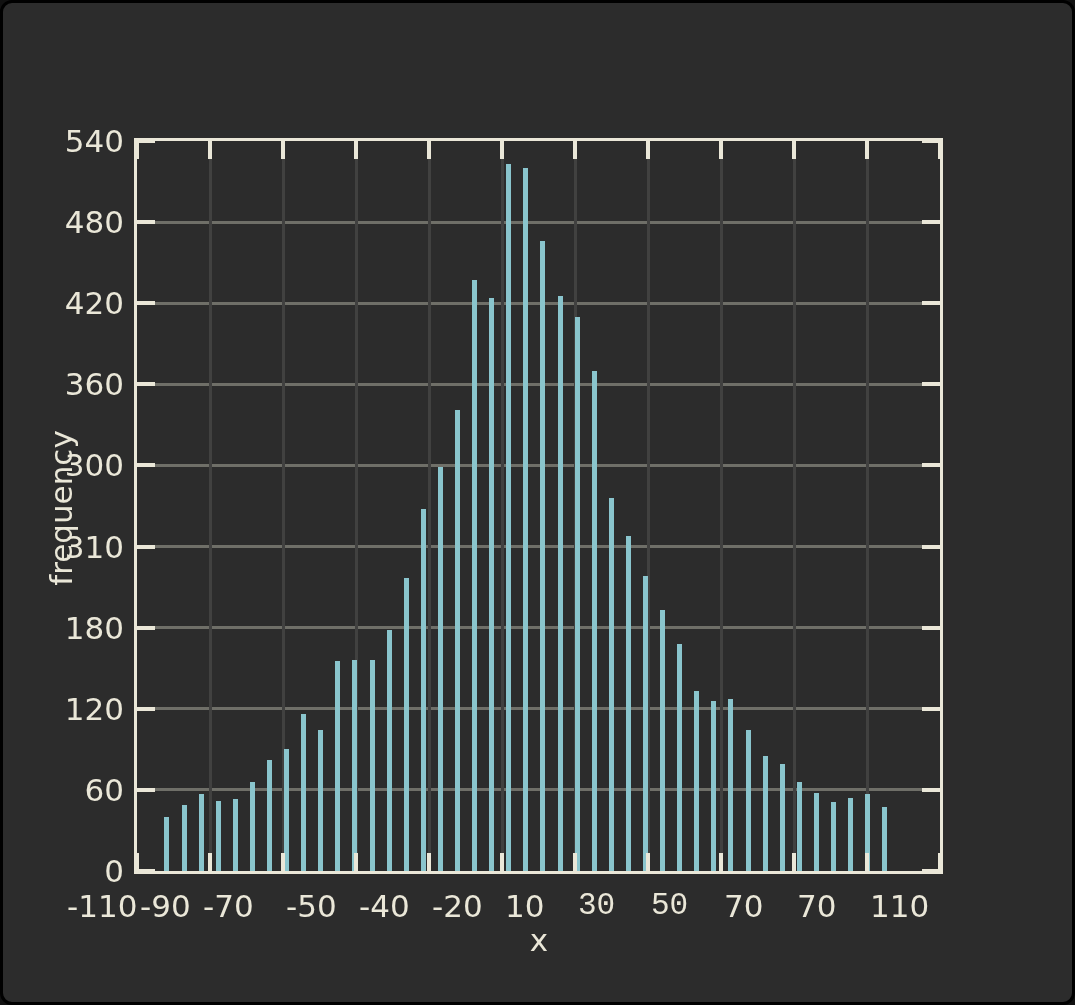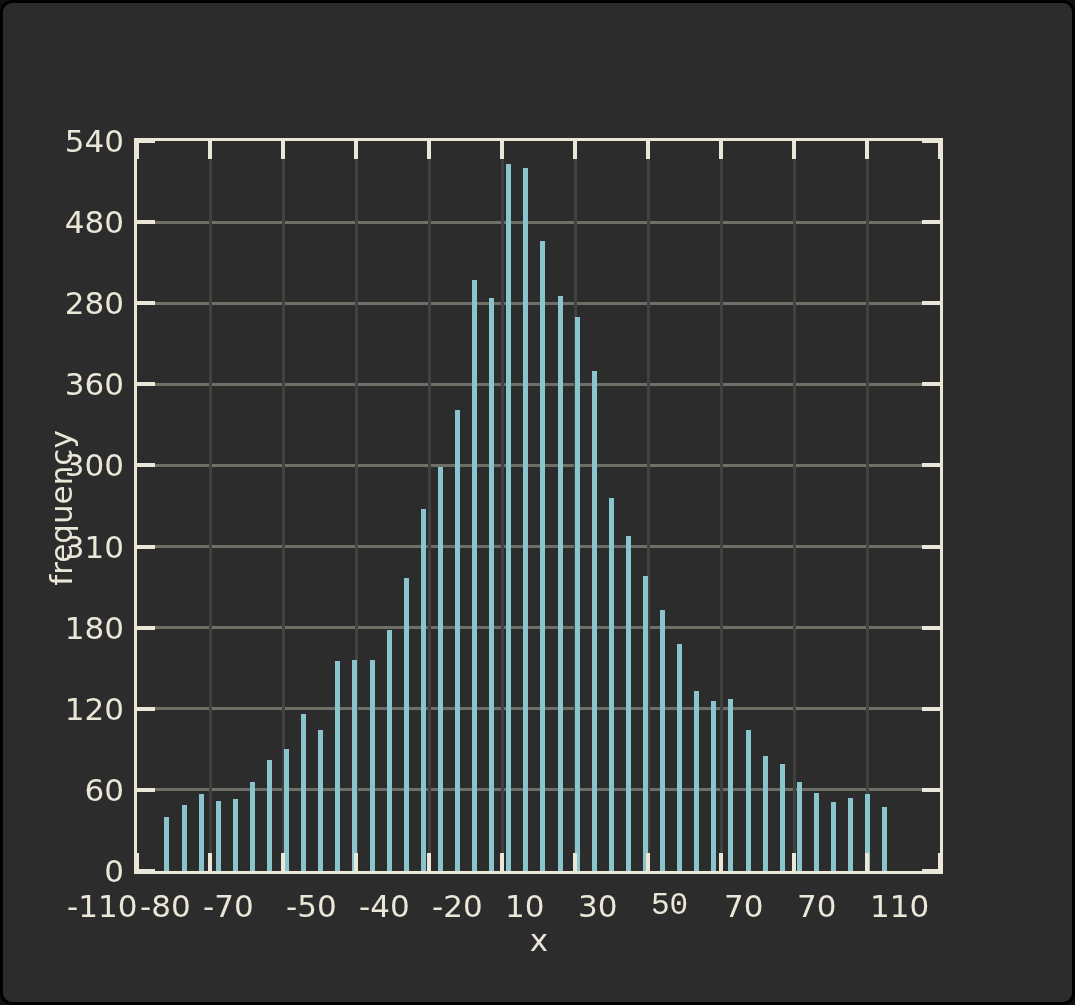--- a/index.html
+++ b/index.html
@@ -148,37 +148,37 @@
       <div class="tick tick-r" style="top: 241.333px;"></div>
       <div class="tick tick-l" style="top: 160.222px;"></div>
       <div class="tick tick-r" style="top: 160.222px;"></div>
       <div class="tick tick-l" style="top: 79.1111px;"></div>
       <div class="tick tick-r" style="top: 79.1111px;"></div>
       <div class="tick tick-l" style="top: -2px;"></div>
       <div class="tick tick-r" style="top: -2px;"></div>
     </div>
   <div id="labels">
       <div class="tick-label x-tick-label" style="left: 64px;">-110</div>
-      <div class="tick-label x-tick-label" style="left: 137px;">-80</div>
+      <div class="tick-label x-tick-label" style="left: 137px;">-90</div>
       <div class="tick-label x-tick-label" style="left: 200px;">-70</div>
       <div class="tick-label x-tick-label" style="left: 283px;">-50</div>
       <div class="tick-label x-tick-label" style="left: 356px;">-40</div>
       <div class="tick-label x-tick-label" style="left: 429px;">-20</div>
       <div class="tick-label x-tick-label" style="left: 502px;">10</div>
-      <div class="tick-label x-tick-label" style="left: 575px;">30</div>
+      <div class="tick-label x-tick-label" style="left: 575px; font-family: Liberation Mono, monospace;">30</div>
       <div class="tick-label x-tick-label" style="left: 648px; font-family: Liberation Mono, monospace;">50</div>
       <div class="tick-label x-tick-label" style="left: 721px;">70</div>
       <div class="tick-label x-tick-label" style="left: 794px;">70</div>
       <div class="tick-label x-tick-label" style="left: 867px;">110</div>
       <div class="tick-label y-tick-label" style="top: 849px;">0</div>
       <div class="tick-label y-tick-label" style="top: 767.889px;">60</div>
       <div class="tick-label y-tick-label" style="top: 686.778px;">120</div>
       <div class="tick-label y-tick-label" style="top: 605.667px;">180</div>
       <div class="tick-label y-tick-label" style="top: 524.556px;">310</div>
       <div class="tick-label y-tick-label" style="top: 443.444px;">300</div>
       <div class="tick-label y-tick-label" style="top: 362.333px;">360</div>
-      <div class="tick-label y-tick-label" style="top: 281.222px;">280</div>
+      <div class="tick-label y-tick-label" style="top: 281.222px;">420</div>
       <div class="tick-label y-tick-label" style="top: 200.111px;">480</div>
       <div class="tick-label y-tick-label" style="top: 119px;">540</div>
     </div>
   <div class="axis-title x-axis-title">x</div>
   <div class="axis-title y-axis-title">frequency</div>
 </div>
 
 </body></html>

